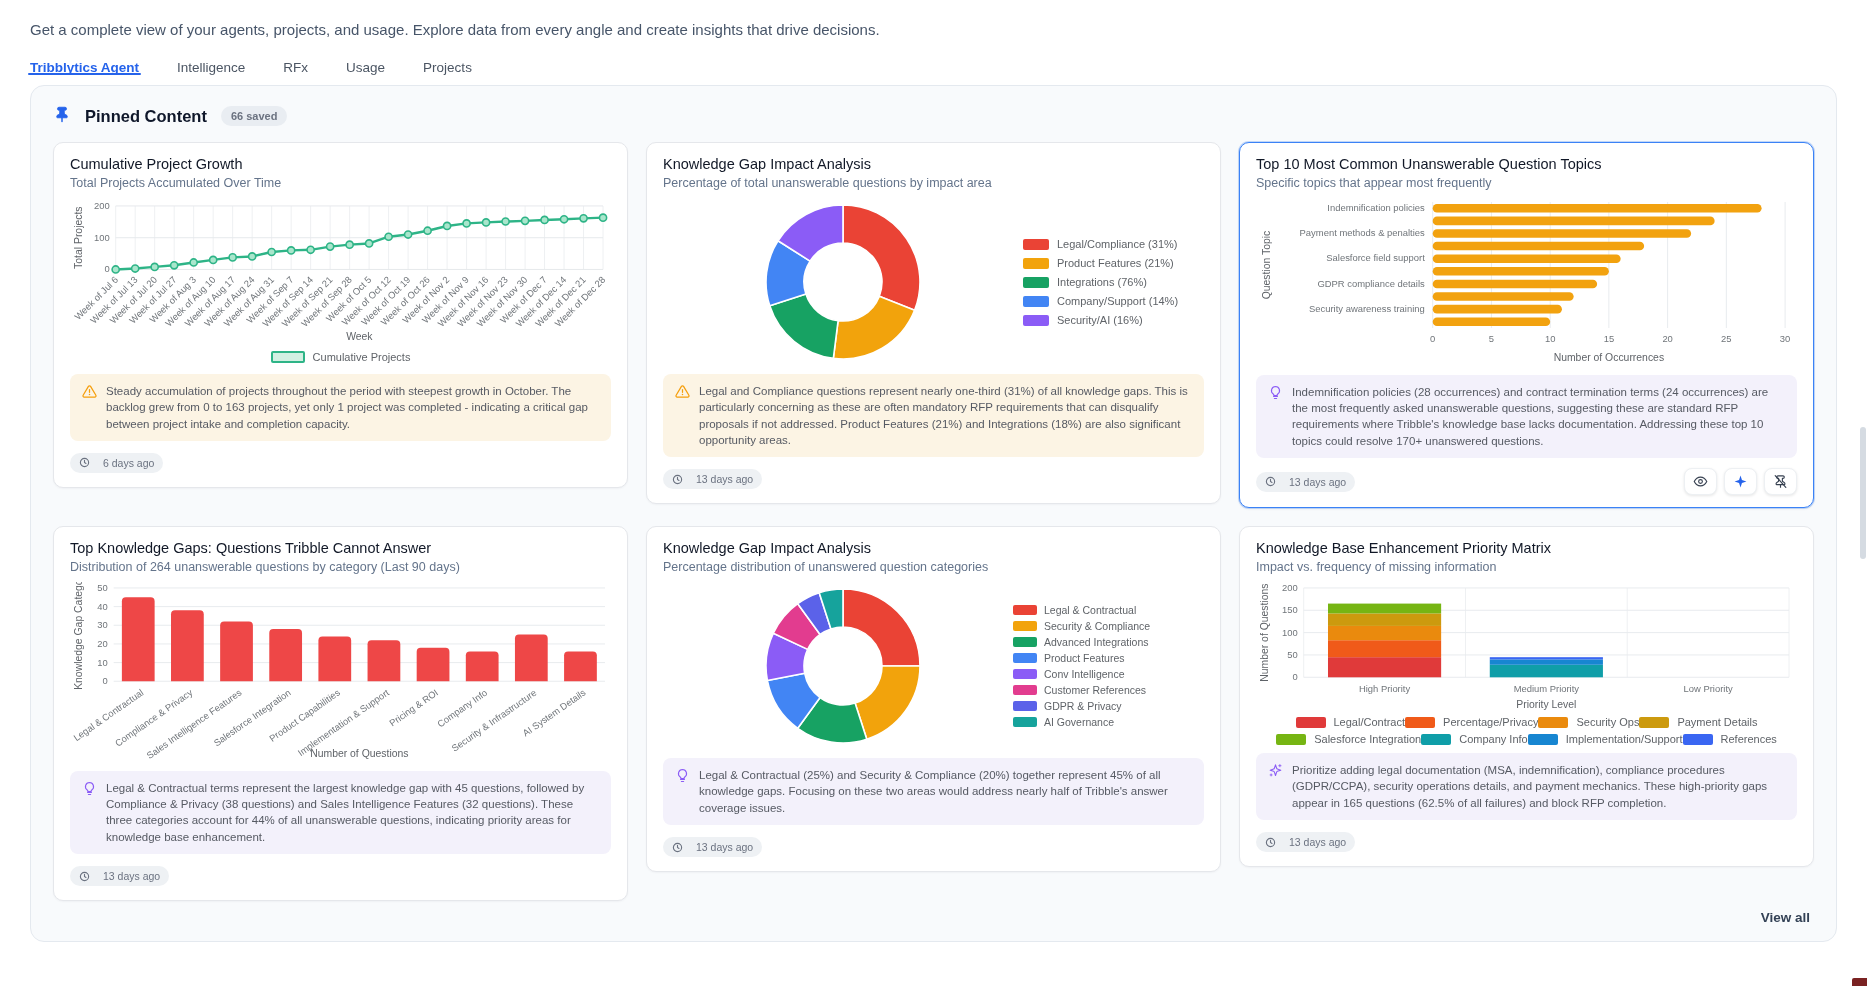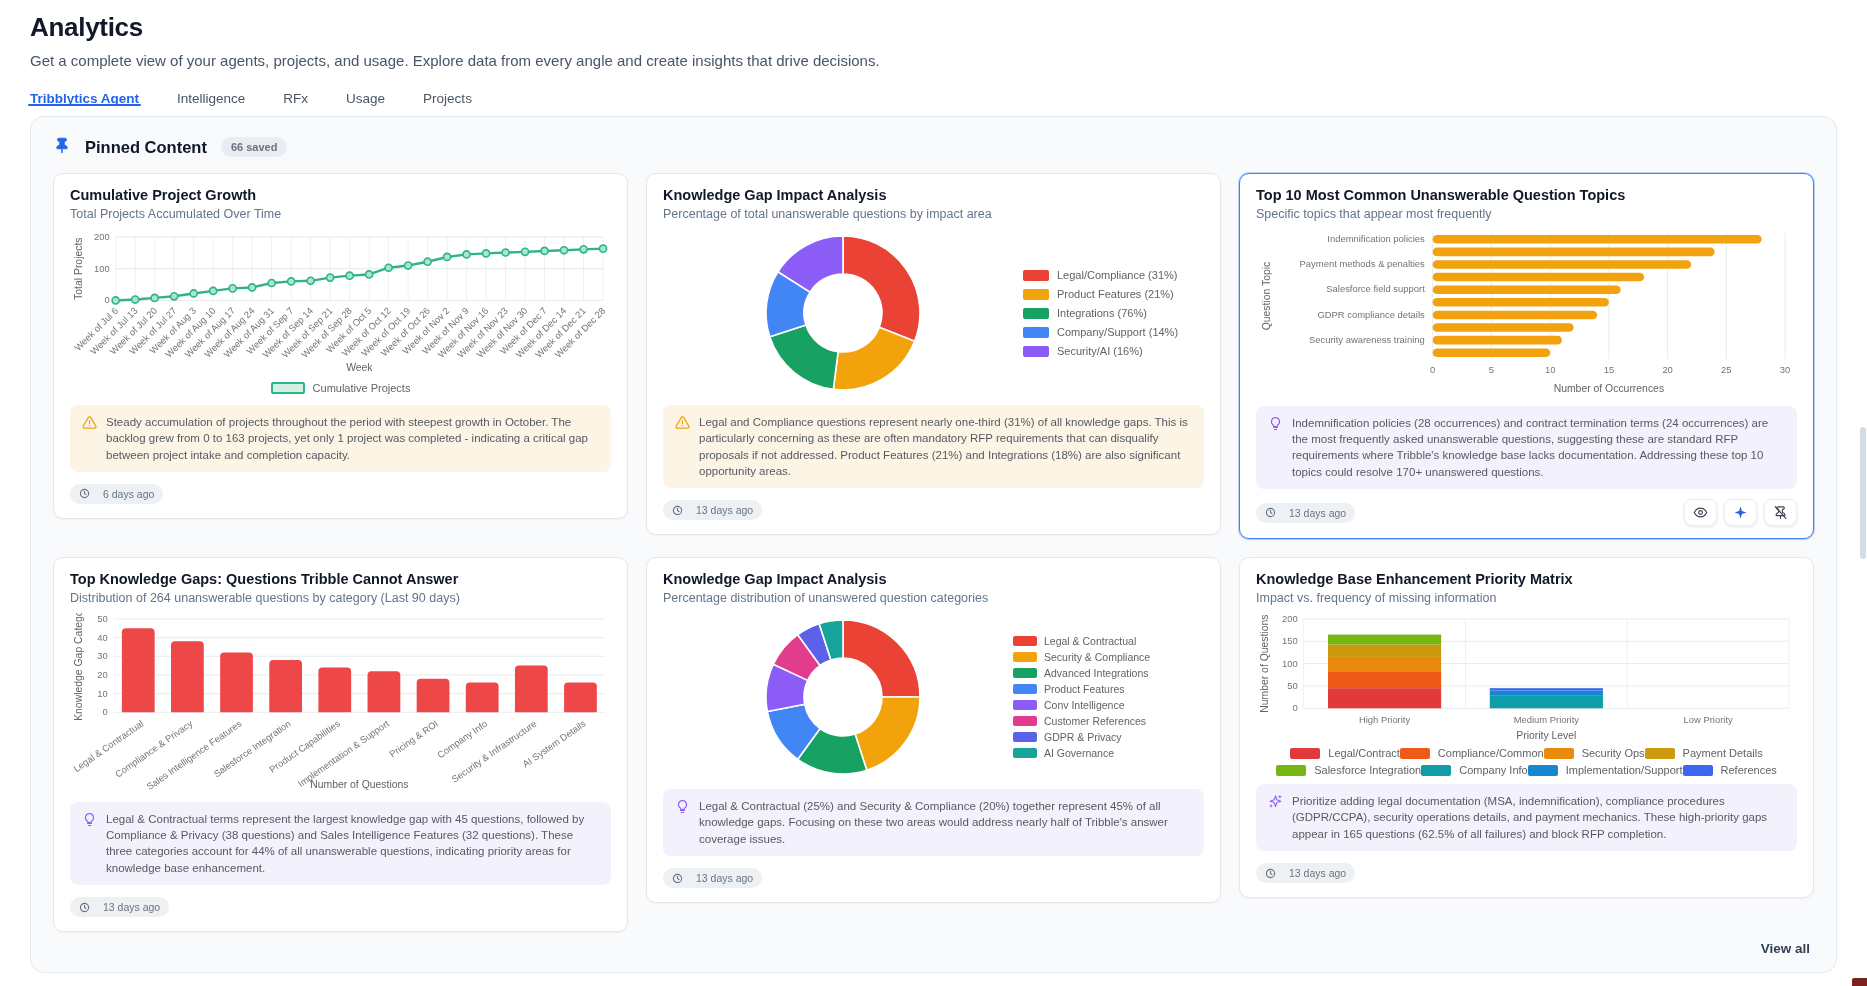--- a/index.html
+++ b/index.html
@@ -14,21 +14,21 @@
   .tab { font-size: 13.5px; color: #4b5563; cursor: pointer; position: relative; }
   .tab.active { color: #2563eb; font-weight: 700; }
   .tab.active::after { content:''; position:absolute; left:-2px; right:-2px; bottom:0; height:2.5px; background:#2563eb; border-radius:2px; }
   .pinned { margin-top: 10px; background: #f8fafc; border: 1px solid #e4e9ef; border-radius: 14px; padding: 19px 22px 16px 22px; }
   .pinned-head { display: flex; align-items: center; gap: 14px; }
   .pinned-title { font-size: 16.5px; font-weight: 700; color: #0f172a; }
   .badge { font-size: 11px; font-weight: 700; color: #6b7280; background: #e9edf2; padding: 4px 10px; border-radius: 999px; }
   .grid { display: grid; grid-template-columns: repeat(3, 1fr); gap: 18px; margin-top: 15px; align-items: start; }
   .card { background: #fff; border: 1px solid #e5e7eb; border-radius: 10px; padding: 13px 16px 12px 16px; box-shadow: 0 1px 2px rgba(16,24,40,.04); cursor: pointer; }
   .card.selected { border-color: #3b82f6; box-shadow: 0 0 0 1px rgba(59,130,246,.28), 0 1px 3px rgba(16,24,40,.07); }
-  .card-title { font-size: 14.5px; font-weight: 700; color: #111827; }
+  .card-title { font-size: 14.5px; font-weight: 400; color: #111827; }
   .card-sub { font-size: 12.5px; color: #64748b; margin-top: 4px; }
   .chart-block { margin-top: 8px; }
   .chart-block svg.plot { width: 100%; height: auto; display: block; }
   svg text { font-family: "Liberation Sans", sans-serif; }
   .tick { font-size: 9.5px; fill: #70757a; }
   .axis-title { font-size: 10.5px; fill: #5f6368; }
   .insight { display: flex; gap: 9px; border-radius: 8px; padding: 9px 12px; margin-top: 8px; font-size: 11.5px; line-height: 1.42; color: #565a63; }
   .insight.tone-warning { background: #fcf4e4; }
   .insight.tone-purple  { background: #f3f1fb; }
   .iwrap { flex: 0 0 15px; padding-top: 1px; }
@@ -49,21 +49,20 @@
   .stack-legend-row { display: flex; justify-content: center; font-size: 11px; color: #5f6368; }
   .viewall-row { display: flex; justify-content: flex-end; margin-top: 9px; padding-right: 4px; }
   .viewall { font-size: 13.5px; font-weight: 700; color: #334155; cursor: pointer; }
   .scroll-thumb { position: absolute; right: 1px; top: 427px; width: 6px; height: 132px; background: #d5dbe2; border-radius: 3px; }
   .corner-artifact { position: absolute; right: 0; bottom: 0; width: 15px; height: 8px; background: #7a2222; border-radius: 2px 0 0 0; }
 </style>
 </head>
 <body>
 
 <div class="page">
-  <h1 class="page-title">Analytics</h1>
   <p class="page-sub">Get a complete view of your agents, projects, and usage. Explore data from every angle and create insights that drive decisions.</p>
   <div class="tabbar" id="tabbar">
       <div class="tab active">Tribblytics Agent</div>
       <div class="tab">Intelligence</div>
       <div class="tab">RFx</div>
       <div class="tab">Usage</div>
       <div class="tab">Projects</div>
     </div>
 
   <section class="pinned">
@@ -484,21 +483,21 @@
               <text x="292.5" y="127" class="axis-title" text-anchor="middle">Priority Level</text>
             </svg>
             <div class="stack-legend">
               <div class="stack-legend-row">
                 <span class="legend-item">
                   <span class="legend-swatch" style="width:30px;background:#e03a3a"></span>
                   <span>Legal/Contract</span>
                 </span>
                 <span class="legend-item">
                   <span class="legend-swatch" style="width:30px;background:#f05a19"></span>
-                  <span>Compliance/Common</span>
+                  <span>Percentage/Privacy</span>
                 </span>
                 <span class="legend-item">
                   <span class="legend-swatch" style="width:30px;background:#ea8a0d"></span>
                   <span>Security Ops</span>
                 </span>
                 <span class="legend-item">
                   <span class="legend-swatch" style="width:30px;background:#cc9a0e"></span>
                   <span>Payment Details</span>
                 </span>
               </div>

